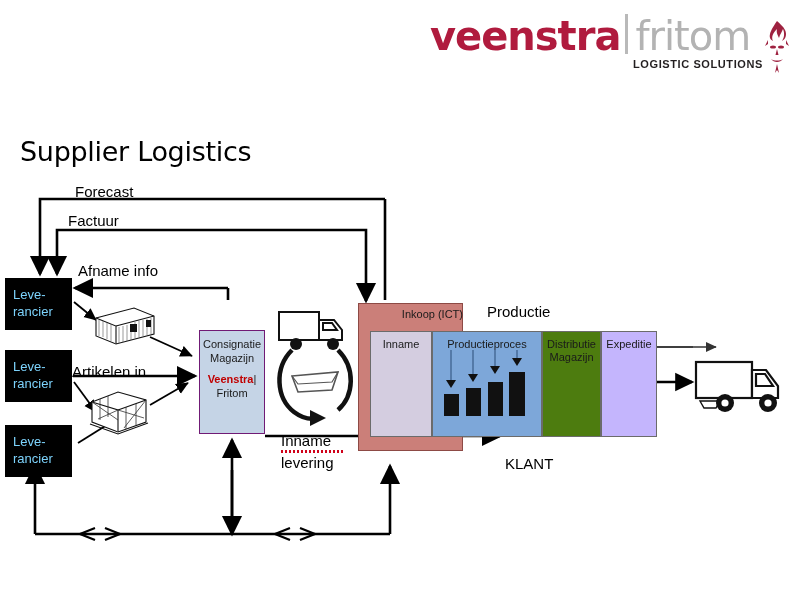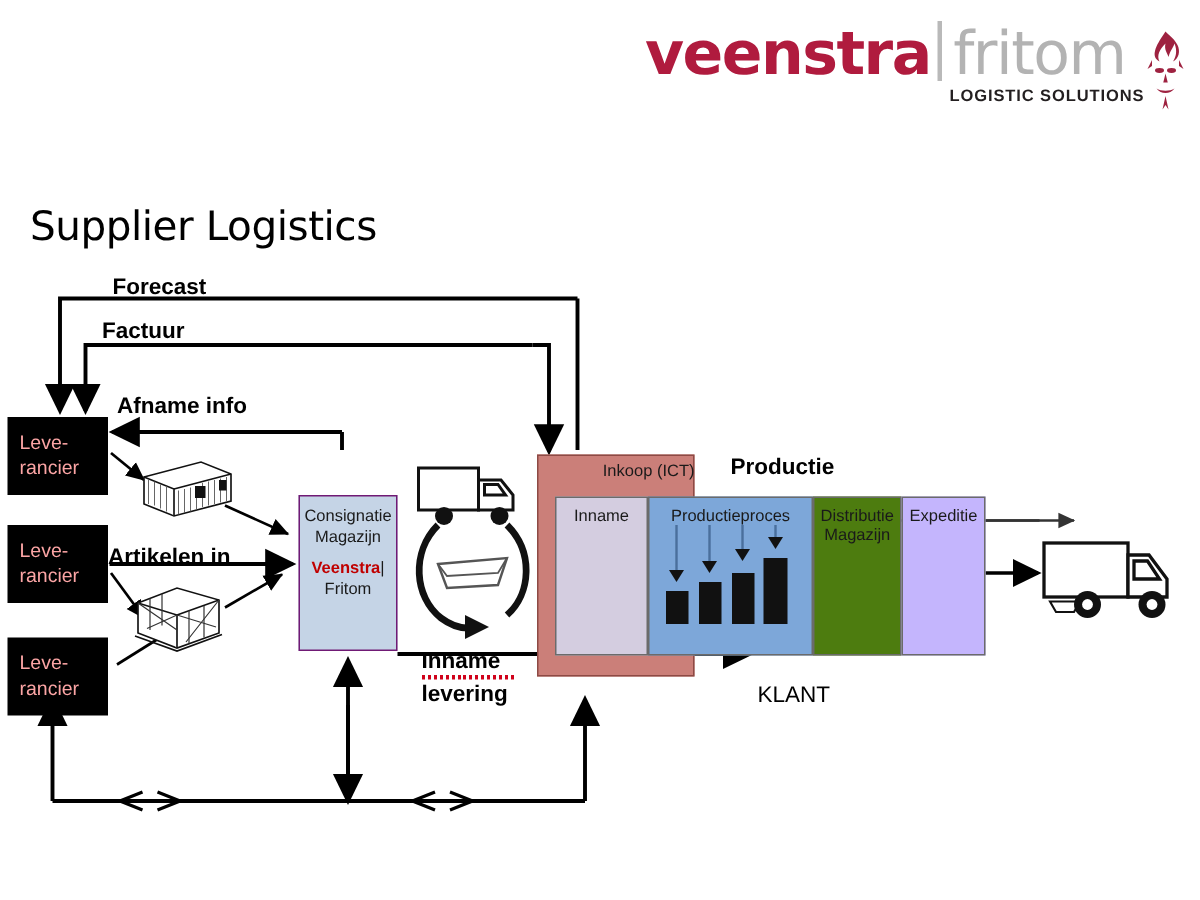--- a/index.html
+++ b/index.html
@@ -34,25 +34,25 @@
 
   
   #page-title{
     left:20px;top:96px;
     font-family:"DejaVu Sans", sans-serif;
     font-weight:normal;font-size:27px;color:#000000;letter-spacing:-0.3px;margin-top:40px;
   }
 
   
   .lbl{font-family:"Liberation Sans", sans-serif;color:#000;white-space:pre;}
-  .lbl-b{font-weight:bold;}
+  .lbl-b{font-weight:normal;}
 
   
   .supplier{
-    width:67px;background:#000000;color:#fca5a5;
+    width:67px;background:#000000;color:#7dd3fc;
     font-family:"Liberation Sans", sans-serif;font-size:13px;
     padding:8px 0 0 8px;box-sizing:border-box;line-height:17px;
   }
 
   
   #consignatie{
     left:199px;top:330px;width:66px;height:104px;
     background:#c5d4e6;border:1px solid #701a75;box-sizing:border-box;
     font-family:"Liberation Sans", sans-serif;font-size:11px;color:#1a1a1a;
     text-align:center;padding-top:6px;box-sizing:border-box;line-height:14px;

